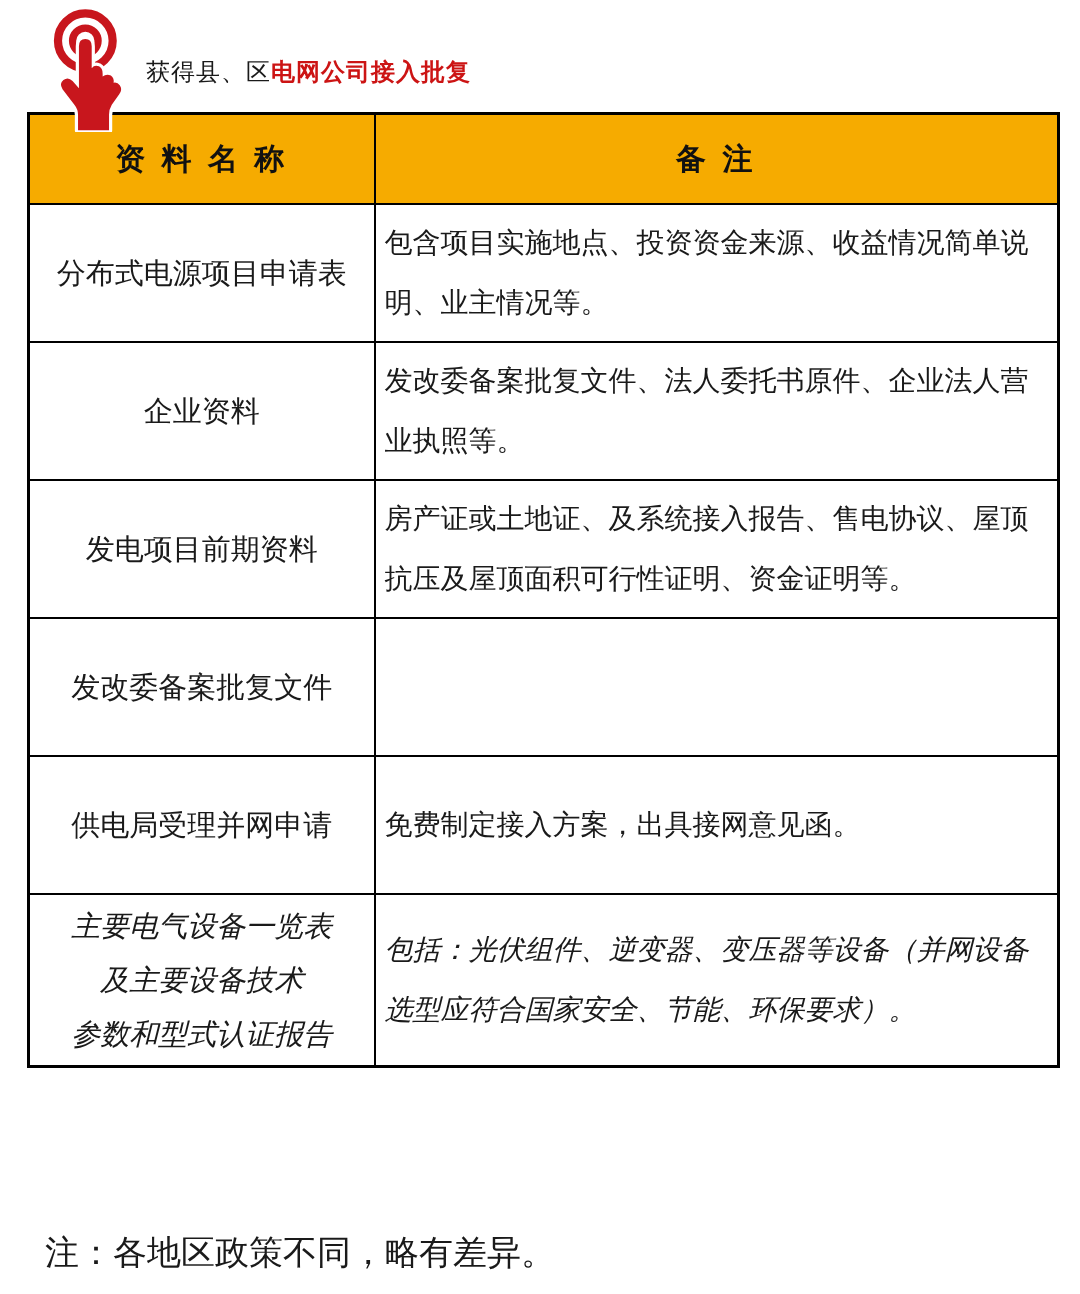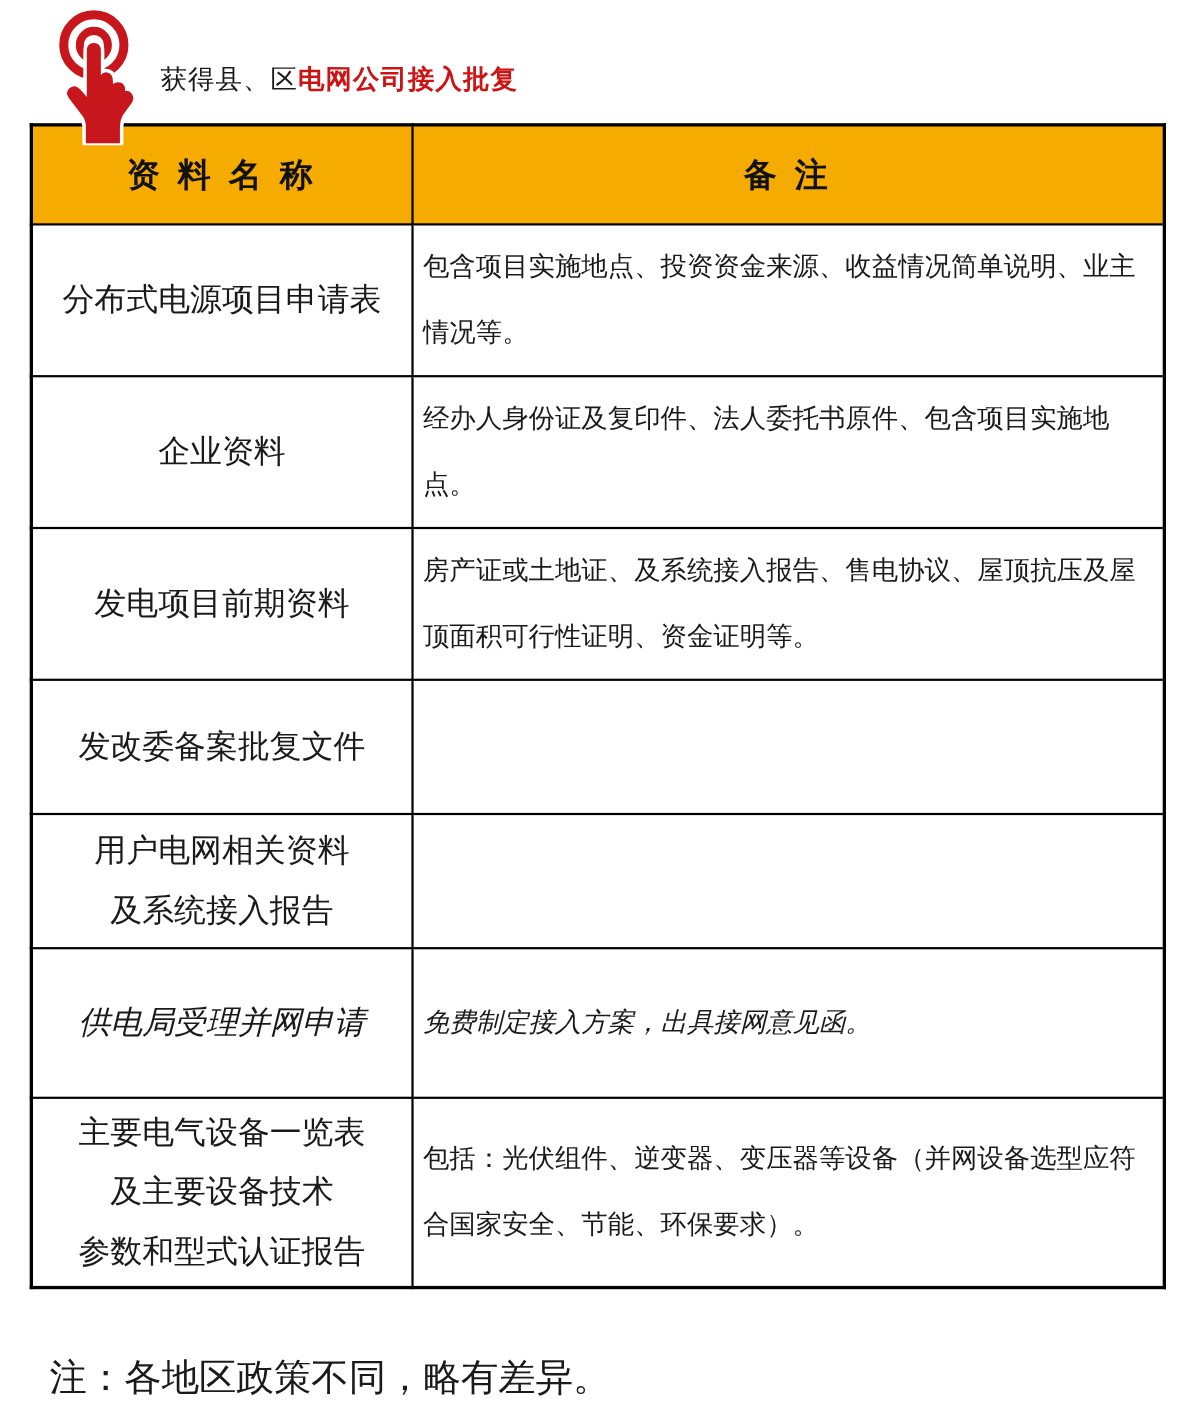--- a/index.html
+++ b/index.html
@@ -17,29 +17,29 @@
   table.materials {
     position:absolute; left:27px; top:112px; width:1030px;
     border-collapse:collapse; table-layout:fixed; background:#fff;
     border:3px solid #000;
   }
   .materials th, .materials td { border:2px solid #000; }
   .materials th {
     background:#f6ab00; height:86px; font-size:30px; font-weight:700;
     color:#111; letter-spacing:4px; text-align:center; vertical-align:middle;
   }
-  .materials tbody tr { height:122px; }
+  .materials tbody tr { height:138px; }
   .materials tbody tr:nth-child(6) { height:136px;font-style:italic; }
   .materials tbody tr:nth-child(7) { height:158px; }
   td.name-cell {
     text-align:center; vertical-align:middle; font-size:29px; line-height:54px;
     color:#1a1a1a; white-space:pre-line; padding:4px 12px;
   }
   td.note-cell {
-    text-align:left; vertical-align:middle; font-size:24px; line-height:60px;
+    text-align:left; vertical-align:middle; font-size:28px; line-height:60px;
     color:#1a1a1a; padding:8px 16px 8px 9px;
   }
   .footer-note {
     position:absolute; left:45px; top:1230px; font-size:34px; color:#1a1a1a; white-space:nowrap;
   }
 </style>
 </head>
 <body>
 
 <div class="page">
@@ -66,33 +66,28 @@
         <th>备  注</th>
       </tr>
     </thead>
     <tbody>
       <tr>
         <td class="name-cell">分布式电源项目申请表</td>
         <td class="note-cell">包含项目实施地点、投资资金来源、收益情况简单说明、业主情况等。</td>
       </tr>
       <tr>
         <td class="name-cell">企业资料</td>
-        <td class="note-cell">经办人身份证及复印件、法人委托书原件、包含项目实施地点。</td>
+        <td class="note-cell">发改委备案批复文件、法人委托书原件、企业法人营业执照等。</td>
       </tr>
       <tr>
         <td class="name-cell">发电项目前期资料</td>
         <td class="note-cell">房产证或土地证、及系统接入报告、售电协议、屋顶抗压及屋顶面积可行性证明、资金证明等。</td>
       </tr>
       <tr>
         <td class="name-cell">发改委备案批复文件</td>
-        <td class="note-cell"></td>
-      </tr>
-      <tr>
-        <td class="name-cell">用户电网相关资料
-及系统接入报告</td>
         <td class="note-cell"></td>
       </tr>
       <tr>
         <td class="name-cell">供电局受理并网申请</td>
         <td class="note-cell">免费制定接入方案，出具接网意见函。</td>
       </tr>
       <tr>
         <td class="name-cell">主要电气设备一览表
 及主要设备技术
 参数和型式认证报告</td>

